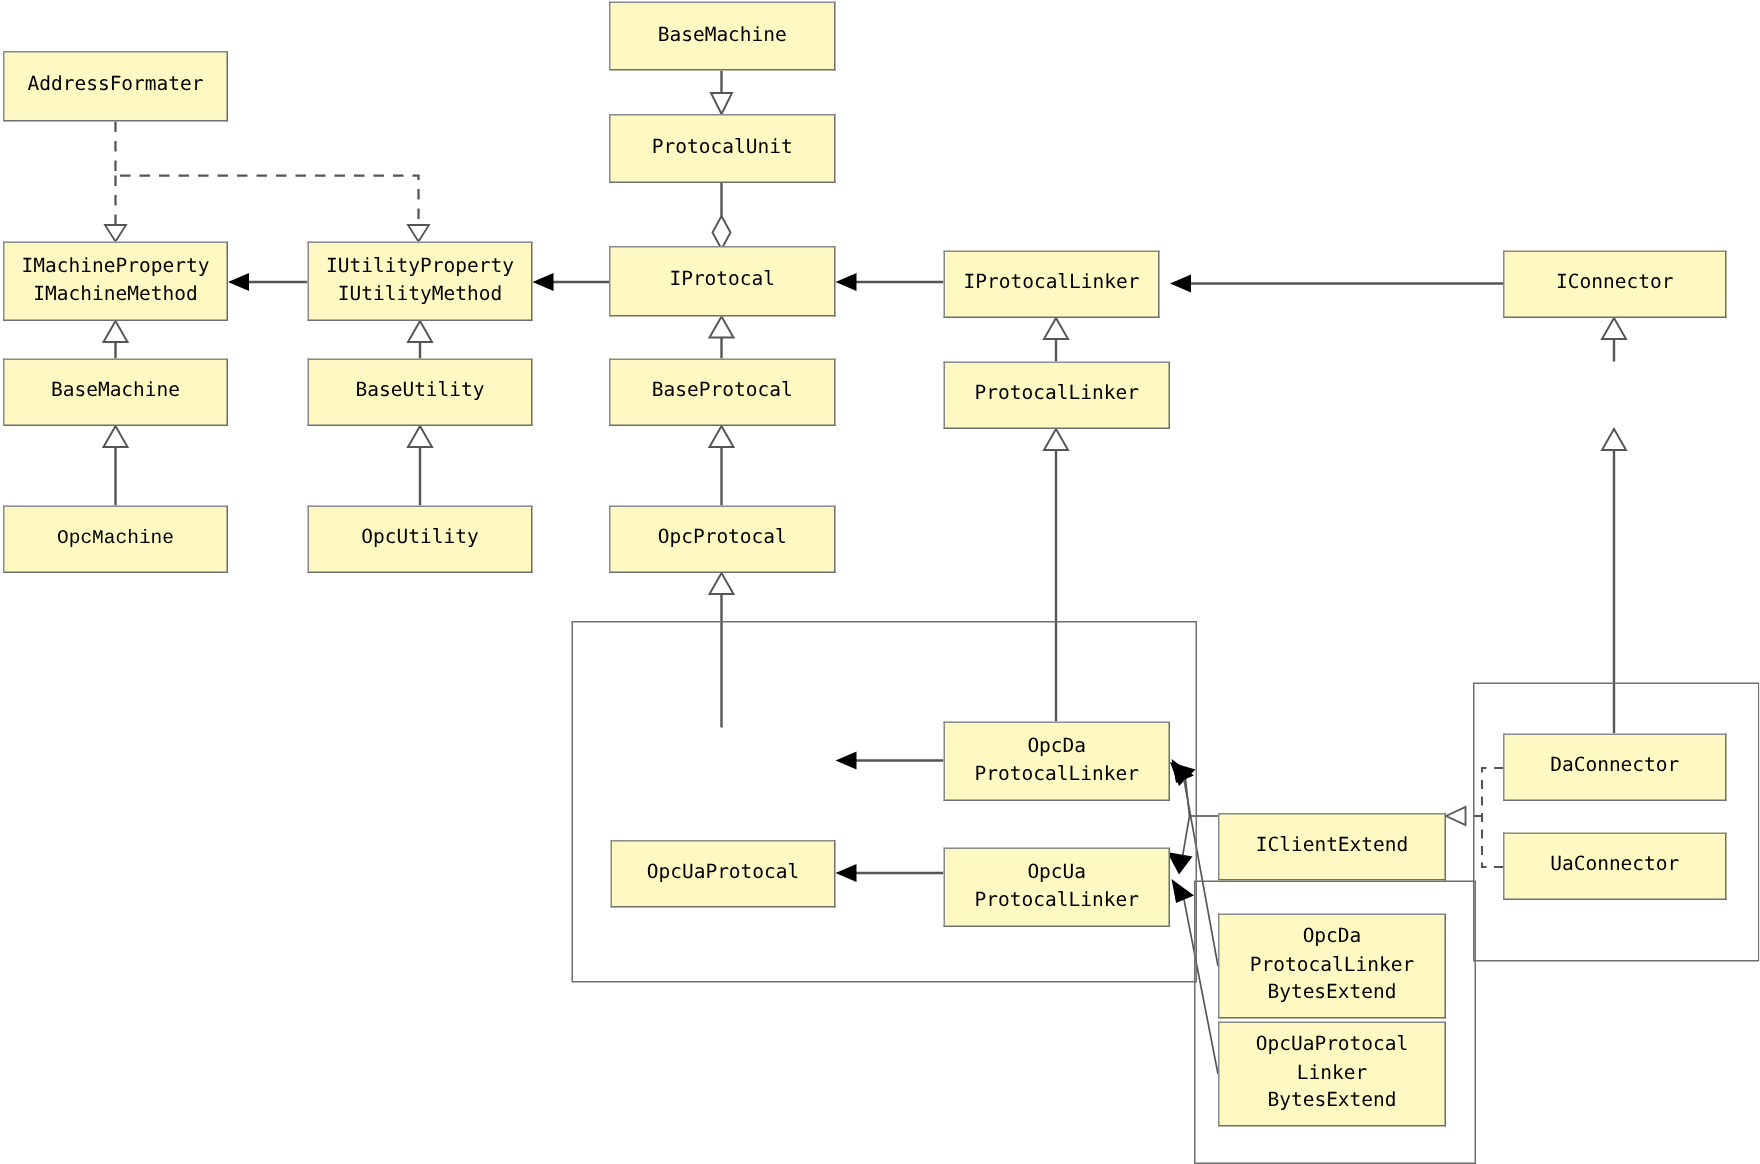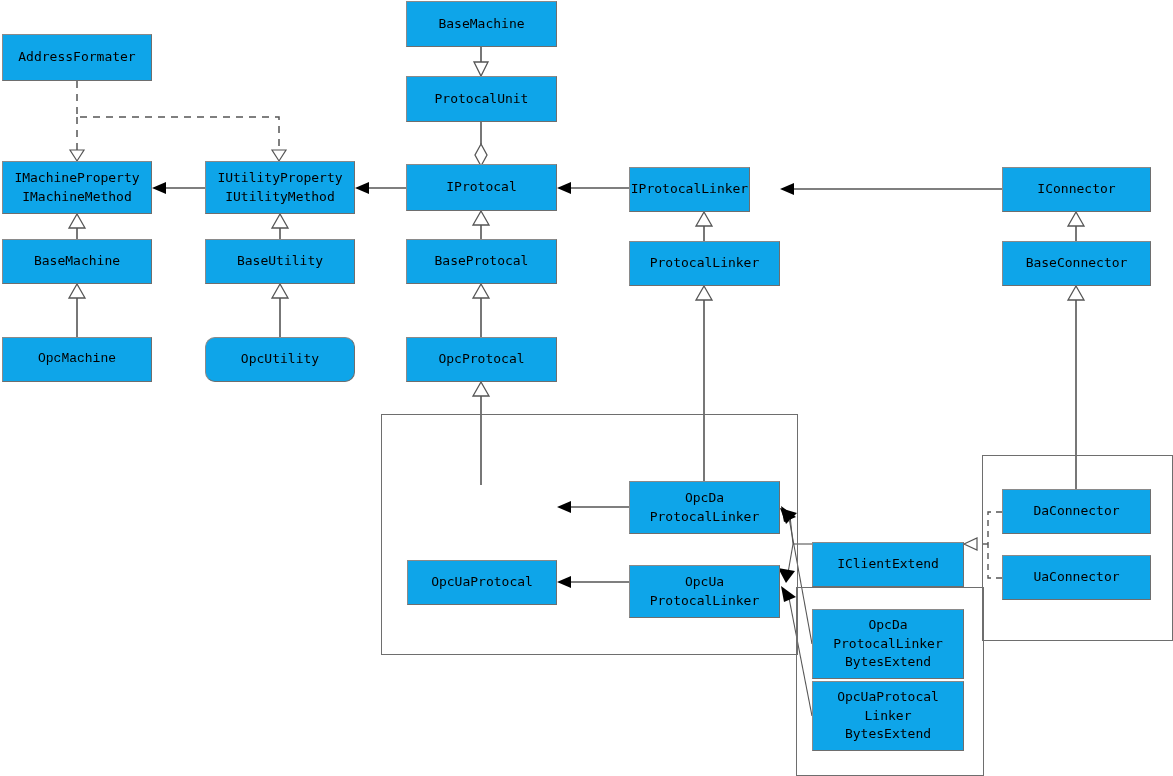--- a/index.html
+++ b/index.html
@@ -18,21 +18,21 @@
   #edges {
     position: absolute;
     left: 0; top: 0;
     width: 1173px;
     height: 776px;
     pointer-events: none;
   }
   .node {
     position: absolute;
     box-sizing: border-box;
-    background: #0ea5e9;
+    background: #fef9c3;
     border: 1px solid #6e6e6e;
     border-top-color: #8a8a8a;
     border-left-color: #8a8a8a;
     display: flex;
     align-items: center;
     justify-content: center;
     text-align: center;
     font-size: 13px;
     color: #000000;
     line-height: 1.42;
@@ -163,37 +163,36 @@
   <div class="node" style="left:406px;top:76px;width:151px;height:46px;">ProtocalUnit</div>
 
   <div class="node" style="left:2px;top:161px;width:150px;height:53px;">IMachineProperty
 IMachineMethod</div>
 
   <div class="node" style="left:205px;top:161px;width:150px;height:53px;">IUtilityProperty
 IUtilityMethod</div>
 
   <div class="node" style="left:406px;top:164px;width:151px;height:47px;">IProtocal</div>
 
-  <div class="node" style="left:629px;top:167px;width:121px;height:45px;">IProtocalLinker</div>
+  <div class="node" style="left:629px;top:167px;width:144px;height:45px;">IProtocalLinker</div>
 
   <div class="node" style="left:1002px;top:167px;width:149px;height:45px;">IConnector</div>
 
   <div class="node" style="left:2px;top:239px;width:150px;height:45px;">BaseMachine</div>
 
   <div class="node" style="left:205px;top:239px;width:150px;height:45px;">BaseUtility</div>
 
   <div class="node" style="left:406px;top:239px;width:151px;height:45px;">BaseProtocal</div>
 
   <div class="node" style="left:629px;top:241px;width:151px;height:45px;">ProtocalLinker</div>
 
-  <div class="node" style="left:1002px;top:241px;width:149px;height:45px;">BaseConnector</div>
 
   <div class="node" style="left:2px;top:337px;width:150px;height:45px;font-family:Liberation Mono, monospace;">OpcMachine</div>
 
-  <div class="node" style="left:205px;top:337px;width:150px;height:45px;border-radius:10px;">OpcUtility</div>
+  <div class="node" style="left:205px;top:337px;width:150px;height:45px;">OpcUtility</div>
 
   <div class="node" style="left:406px;top:337px;width:151px;height:45px;">OpcProtocal</div>
 
 
   <div class="node" style="left:407px;top:560px;width:150px;height:45px;">OpcUaProtocal</div>
 
   <div class="node" style="left:629px;top:481px;width:151px;height:53px;">OpcDa
 ProtocalLinker</div>
 
   <div class="node" style="left:629px;top:565px;width:151px;height:53px;">OpcUa

